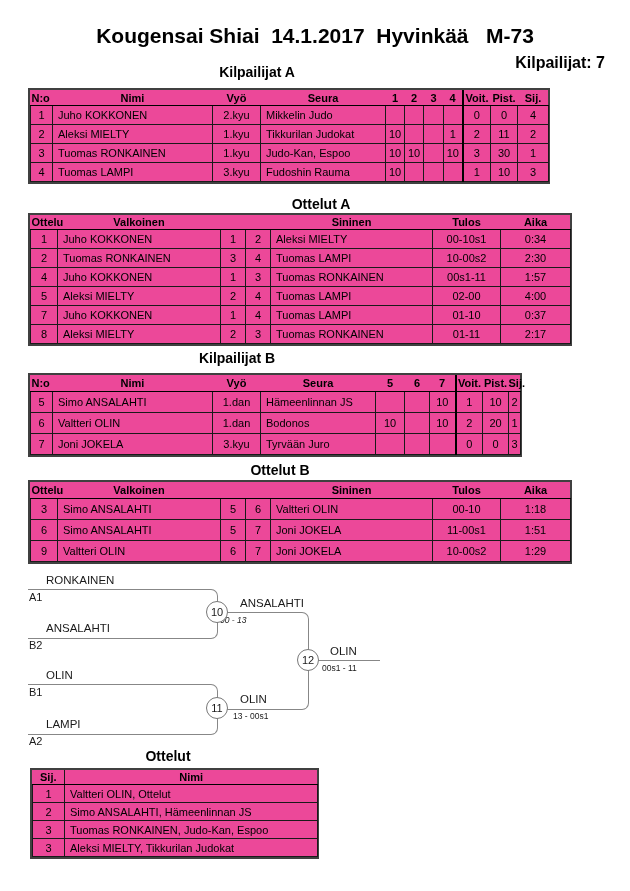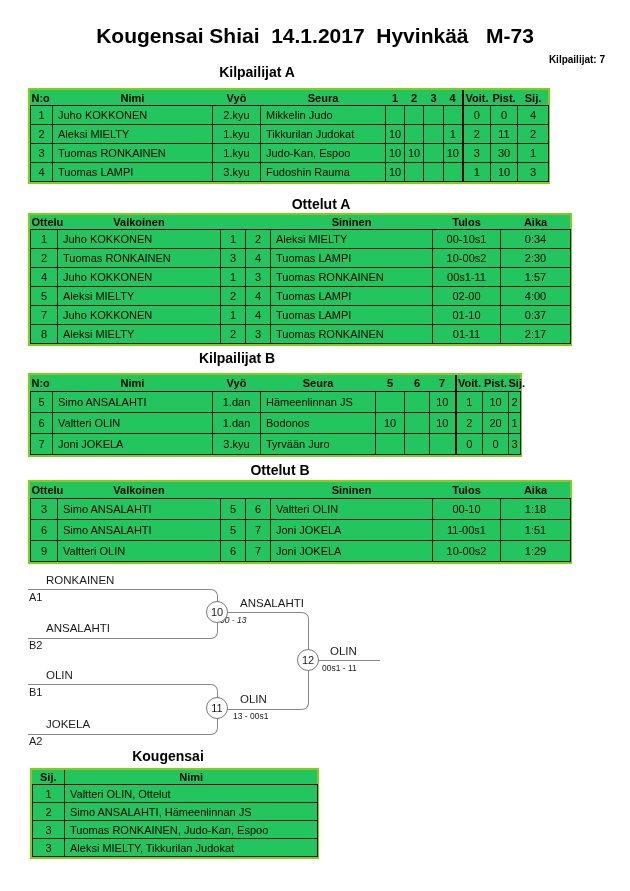--- a/index.html
+++ b/index.html
@@ -1,23 +1,23 @@
 <!DOCTYPE html>
 <html><head>
 <meta charset="utf-8">
 <style>
   html,body{margin:0;padding:0;}
   body{width:630px;height:891px;background:#fff;color:#000;
        font-family:"Liberation Sans", sans-serif;position:relative;overflow:hidden;}
   .abs{position:absolute;}
   .title{top:24px;left:0;width:630px;text-align:center;font-size:21px;font-weight:bold;white-space:pre;}
-  .note{top:54px;right:25px;font-size:10px;font-weight:bold;}
+  .note{top:54px;right:25px;font-size:16px;font-weight:bold;}
   .heading{font-size:14px;font-weight:bold;text-align:center;}
 
-  .tblbox{position:absolute;border:2px solid #84cc16;background:#22c55e;}
+  .tblbox{position:absolute;border:2px solid #404040;background:#ec4899;}
   table{border-collapse:collapse;table-layout:fixed;width:100%;}
   th{font-size:11px;font-weight:bold;border:none;border-bottom:1.5px solid #000;
      padding:0;white-space:nowrap;overflow:visible;text-align:center;}
   td{font-size:11px;border:1px solid #1a1a1a;padding:0 1px;white-space:nowrap;
      overflow:hidden;text-align:center;}
   td.l{text-align:left;padding-left:5px;}
   th.l{text-align:left;padding-left:1px;}
   .thl{border-left:2px solid #000 !important;}
   .pool-a td{height:18px;}   .pool-a th{height:15px;}
   .match-a td{height:18px;}  .match-a th{height:14px;}
@@ -358,36 +358,36 @@
   <div class="bk-pair" style="left:28px;top:684px;width:189px;height:49px;"></div>
   <div class="bk-pair" style="left:217px;top:612px;width:91px;height:96px;"></div>
   <div class="bk-line" style="left:308px;top:660px;width:72px;"></div>
 
   <div class="bk-name" style="left:38px;top:574px;">RONKAINEN</div>
   <div class="bk-seed" style="left:29px;top:591px;">A1</div>
   <div class="bk-name" style="left:38px;top:622px;">ANSALAHTI</div>
   <div class="bk-seed" style="left:29px;top:639px;">B2</div>
   <div class="bk-name" style="left:38px;top:669px;">OLIN</div>
   <div class="bk-seed" style="left:29px;top:686px;">B1</div>
-  <div class="bk-name" style="left:38px;top:718px;">JOKELA</div>
+  <div class="bk-name" style="left:38px;top:718px;">LAMPI</div>
   <div class="bk-seed" style="left:29px;top:735px;">A2</div>
 
   <div class="bk-circle" style="left:206px;top:601px;">10</div>
   <div class="bk-circle" style="left:206px;top:697px;">11</div>
   <div class="bk-circle" style="left:297px;top:649px;">12</div>
 
   <div class="bk-name" style="left:232px;top:597px;">ANSALAHTI</div>
   <div class="bk-score" style="left:220px;top:615px;font-style:italic;">00 - 13</div>
   <div class="bk-name" style="left:232px;top:693px;">OLIN</div>
   <div class="bk-score" style="left:233px;top:711px;">13 - 00s1</div>
   <div class="bk-name" style="left:322px;top:645px;">OLIN</div>
   <div class="bk-score" style="left:322px;top:663px;text-align:center;">00s1 - 11</div>
 </div>
 
-<div class="abs heading" style="top:748px;left:0;width:336px;">Kougensai</div>
+<div class="abs heading" style="top:748px;left:0;width:336px;">Ottelut</div>
 <div class="tblbox" style="left:30px;top:768px;width:285px;">
   <table class="results">
     <colgroup>
         <col style="width:32px">
         <col style="width:253px">
       </colgroup>
     <thead>
         <tr>
       <th>Sij.</th>
       <th style="border-left:1px solid #1a1a1a;">Nimi</th>

